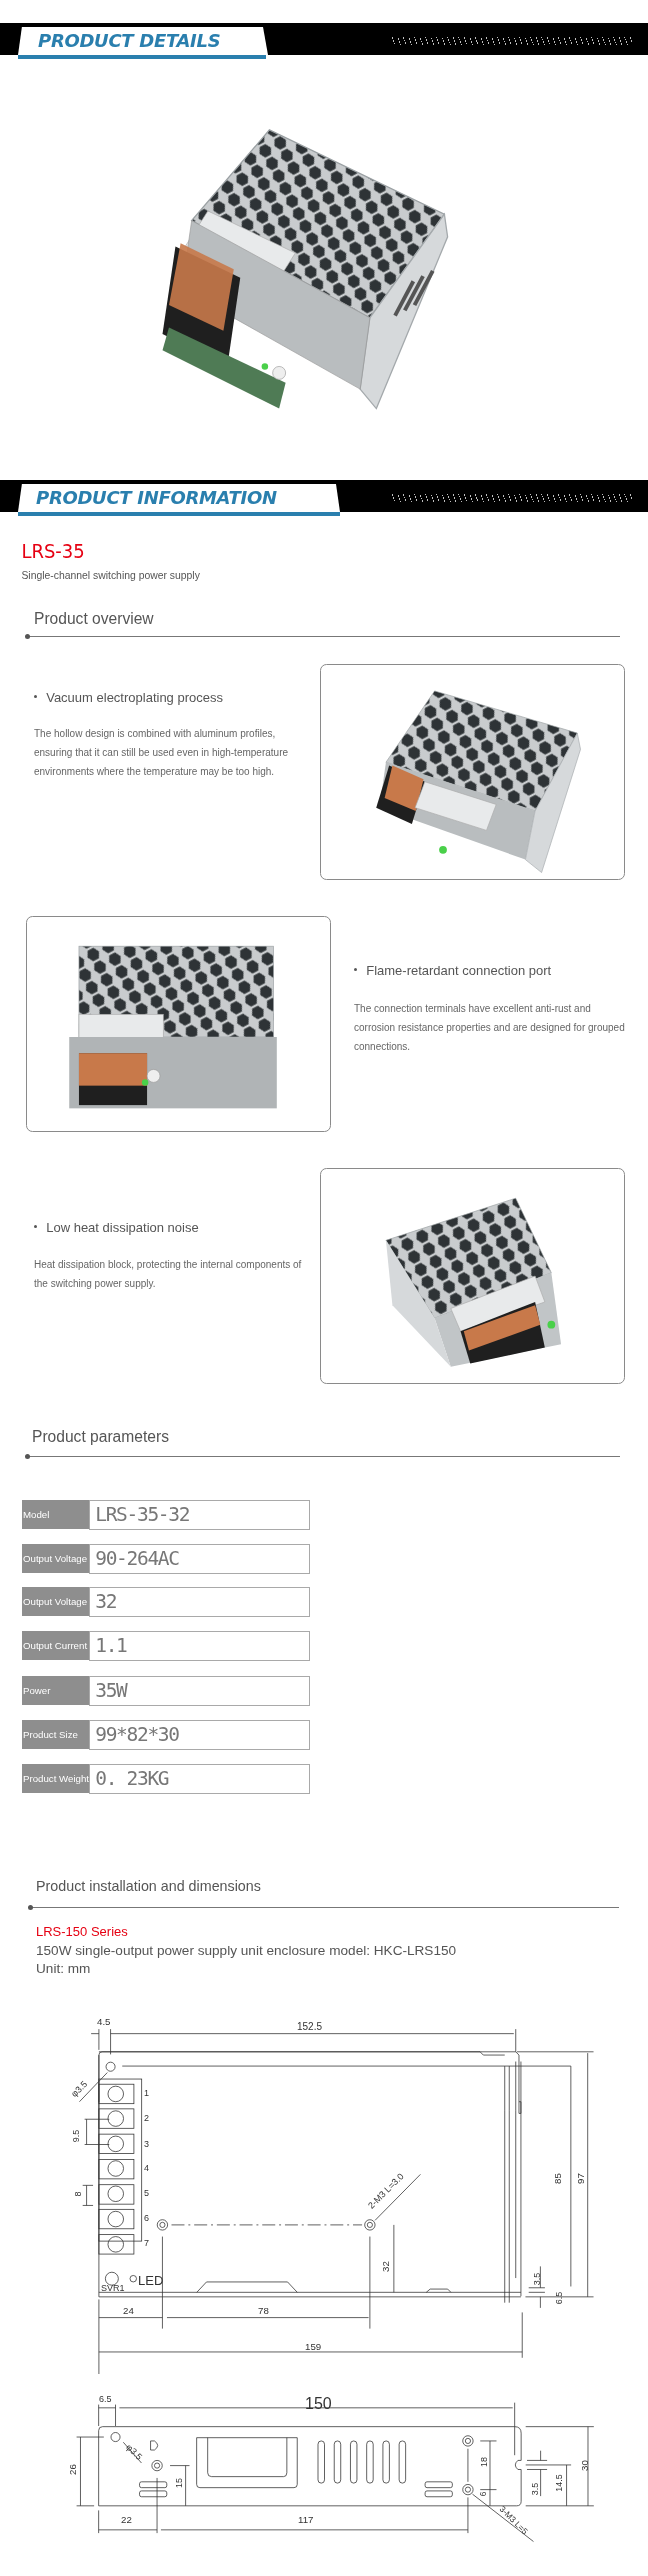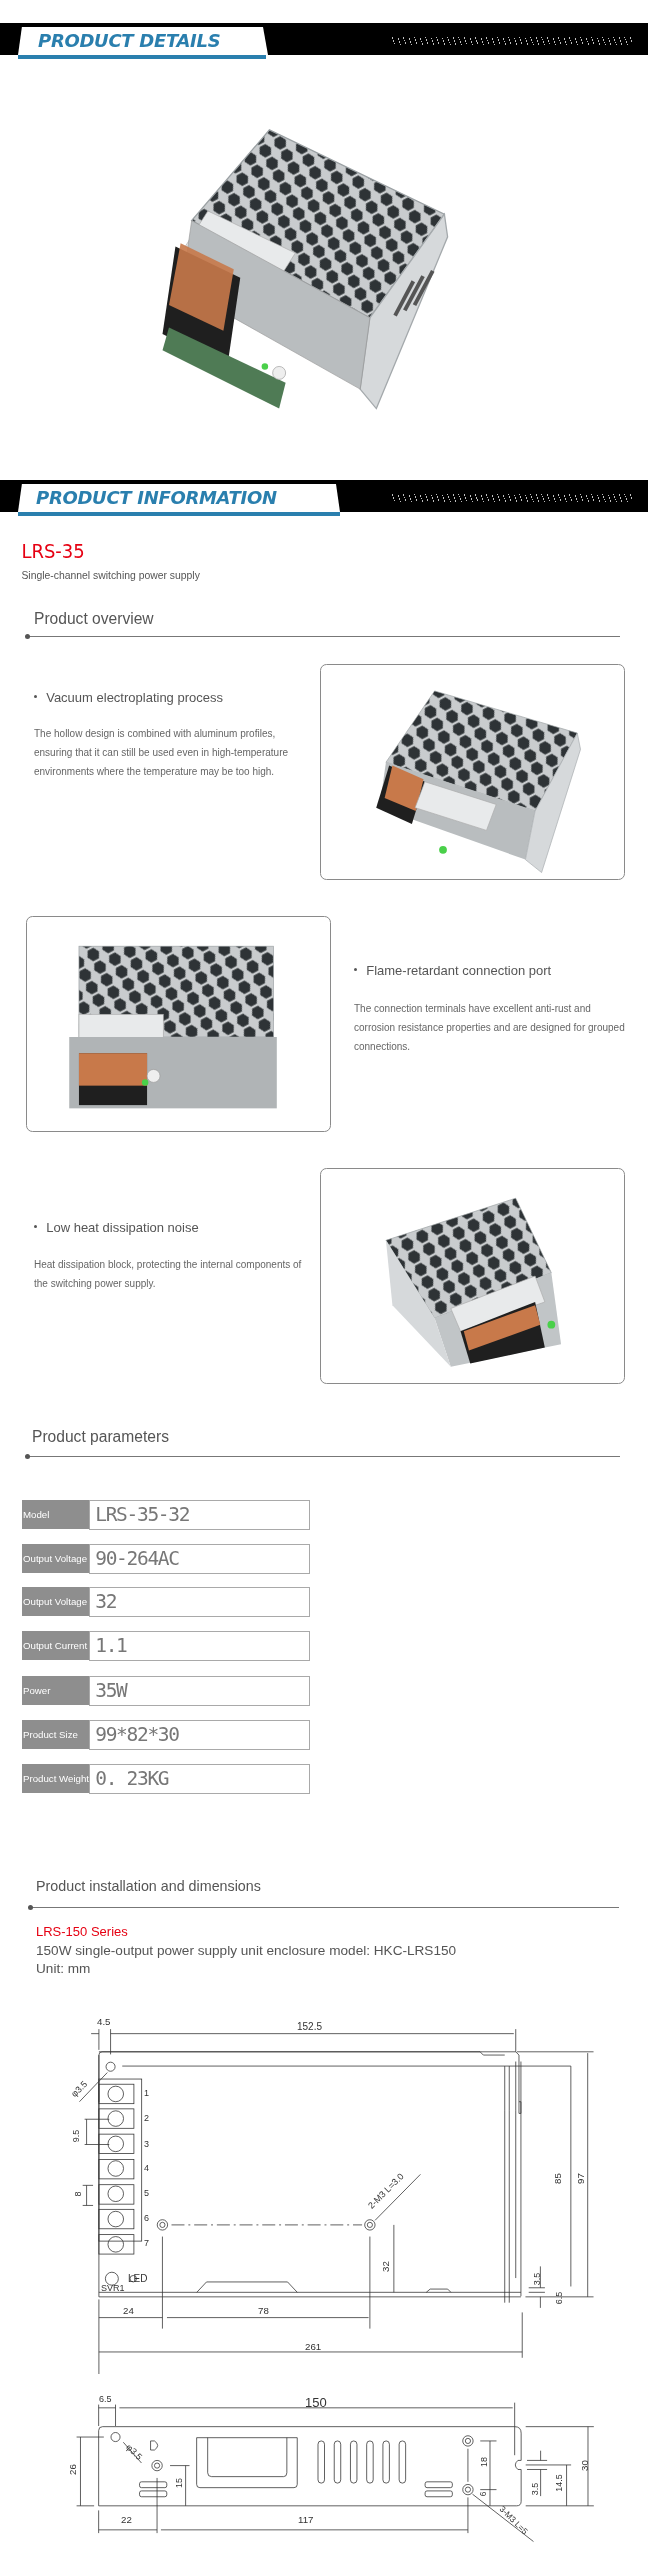--- a/index.html
+++ b/index.html
@@ -277,29 +277,29 @@
   <span class="abs" style="left:70px;top:133px;font-size:9px;color:#333;transform:rotate(-90deg);">9.5</span>
   <span class="abs" style="left:75px;top:191px;font-size:9px;color:#333;transform:rotate(-90deg);">8</span>
   <span class="abs" style="left:363px;top:188px;font-size:9px;color:#333;transform:rotate(-45deg);white-space:nowrap;">2-M3 L=3.0</span>
   <span class="abs" style="left:552px;top:175px;font-size:9.7px;color:#333;transform:rotate(-90deg);">85</span>
   <span class="abs" style="left:575px;top:175px;font-size:9.7px;color:#333;transform:rotate(-90deg);">97</span>
   <span class="abs" style="left:380px;top:263px;font-size:9.7px;color:#333;transform:rotate(-90deg);">32</span>
   <span class="abs" style="left:531px;top:276px;font-size:9px;color:#333;transform:rotate(-90deg);">3.5</span>
   <span class="abs" style="left:553px;top:295px;font-size:9px;color:#333;transform:rotate(-90deg);">6.5</span>
   <span class="abs" style="left:123px;top:307px;font-size:9.7px;color:#333;">24</span>
   <span class="abs" style="left:258px;top:307px;font-size:9.7px;color:#333;">78</span>
-  <span class="abs" style="left:305px;top:343px;font-size:9.7px;color:#333;">261</span>
+  <span class="abs" style="left:305px;top:343px;font-size:9.7px;color:#333;">159</span>
   <span class="abs" style="left:144px;top:90px;font-size:9px;color:#333;">1</span>
   <span class="abs" style="left:144px;top:115px;font-size:9px;color:#333;">2</span>
   <span class="abs" style="left:144px;top:141px;font-size:9px;color:#333;">3</span>
   <span class="abs" style="left:144px;top:165px;font-size:9px;color:#333;">4</span>
   <span class="abs" style="left:144px;top:190px;font-size:9px;color:#333;">5</span>
   <span class="abs" style="left:144px;top:215px;font-size:9px;color:#333;">6</span>
   <span class="abs" style="left:144px;top:240px;font-size:9px;color:#333;">7</span>
-  <span class="abs" style="left:128px;top:275px;font-size:10px;color:#333;">LED</span>
+  <span class="abs" style="left:138px;top:275px;font-size:13px;color:#333;">LED</span>
   <span class="abs" style="left:101px;top:285px;font-size:9px;color:#333;">SVR1</span>
 </div>
 
 <svg class="abs" style="left:0;top:2387px;" width="649" height="189" viewBox="0 3680 1000 291" stroke="#333" fill="none" stroke-width="1.2">
   <path d="M152 3747 Q152 3741 158 3741 L793 3741 Q803 3741 803 3751 L803 3793 L798 3793 Q790 3800 798 3807 L803 3807 L803 3856 Q803 3863 796 3863 L152 3863 Z"></path>
   <circle cx="178" cy="3757" r="7"></circle>
   <path d="M232 3763 L232 3777 L238 3777 Q248 3770 238 3763 Z"></path>
   <circle cx="242" cy="3801" r="8"></circle>
     <circle cx="242" cy="3801" r="4"></circle>
   <rect x="215" y="3826" width="42" height="9" rx="3"></rect>
@@ -347,21 +347,21 @@
   <line x1="873" y1="3800" x2="873" y2="3863"></line>
   <line x1="812" y1="3793" x2="843" y2="3793"></line>
   <line x1="812" y1="3807" x2="843" y2="3807"></line>
   <line x1="833" y1="3778" x2="833" y2="3793"></line>
   <line x1="833" y1="3807" x2="833" y2="3848"></line>
   <line x1="728" y1="3845" x2="822" y2="3918"></line>
   <line x1="190" y1="3765" x2="218" y2="3797"></line>
 </svg>
 <div class="abs" style="left:0;top:2387px;width:649px;height:189px;pointer-events:none;">
   <span class="abs" style="left:99px;top:6.5px;font-size:9px;color:#333;">6.5</span>
-  <span class="abs" style="left:305px;top:7.8px;font-size:13px;color:#333;">150</span>
+  <span class="abs" style="left:305px;top:7.8px;font-size:16px;color:#333;">150</span>
   <span class="abs" style="left:125px;top:60px;font-size:9px;color:#333;transform:rotate(45deg);">φ3.5</span>
   <span class="abs" style="left:67px;top:77px;font-size:9.7px;color:#333;transform:rotate(-90deg);">26</span>
   <span class="abs" style="left:174px;top:91px;font-size:9px;color:#333;transform:rotate(-90deg);">15</span>
   <span class="abs" style="left:479px;top:70px;font-size:9px;color:#333;transform:rotate(-90deg);">18</span>
   <span class="abs" style="left:481px;top:102px;font-size:8.4px;color:#333;transform:rotate(-90deg);">6</span>
   <span class="abs" style="left:529px;top:97px;font-size:9px;color:#333;transform:rotate(-90deg);">3.5</span>
   <span class="abs" style="left:550px;top:91px;font-size:9px;color:#333;transform:rotate(-90deg);">14.5</span>
   <span class="abs" style="left:579px;top:73px;font-size:9.7px;color:#333;transform:rotate(-90deg);">30</span>
   <span class="abs" style="left:496px;top:128px;font-size:8.4px;color:#333;transform:rotate(45deg);white-space:nowrap;">3-M3 L=5</span>
   <span class="abs" style="left:121px;top:127px;font-size:9.7px;color:#333;">22</span>

